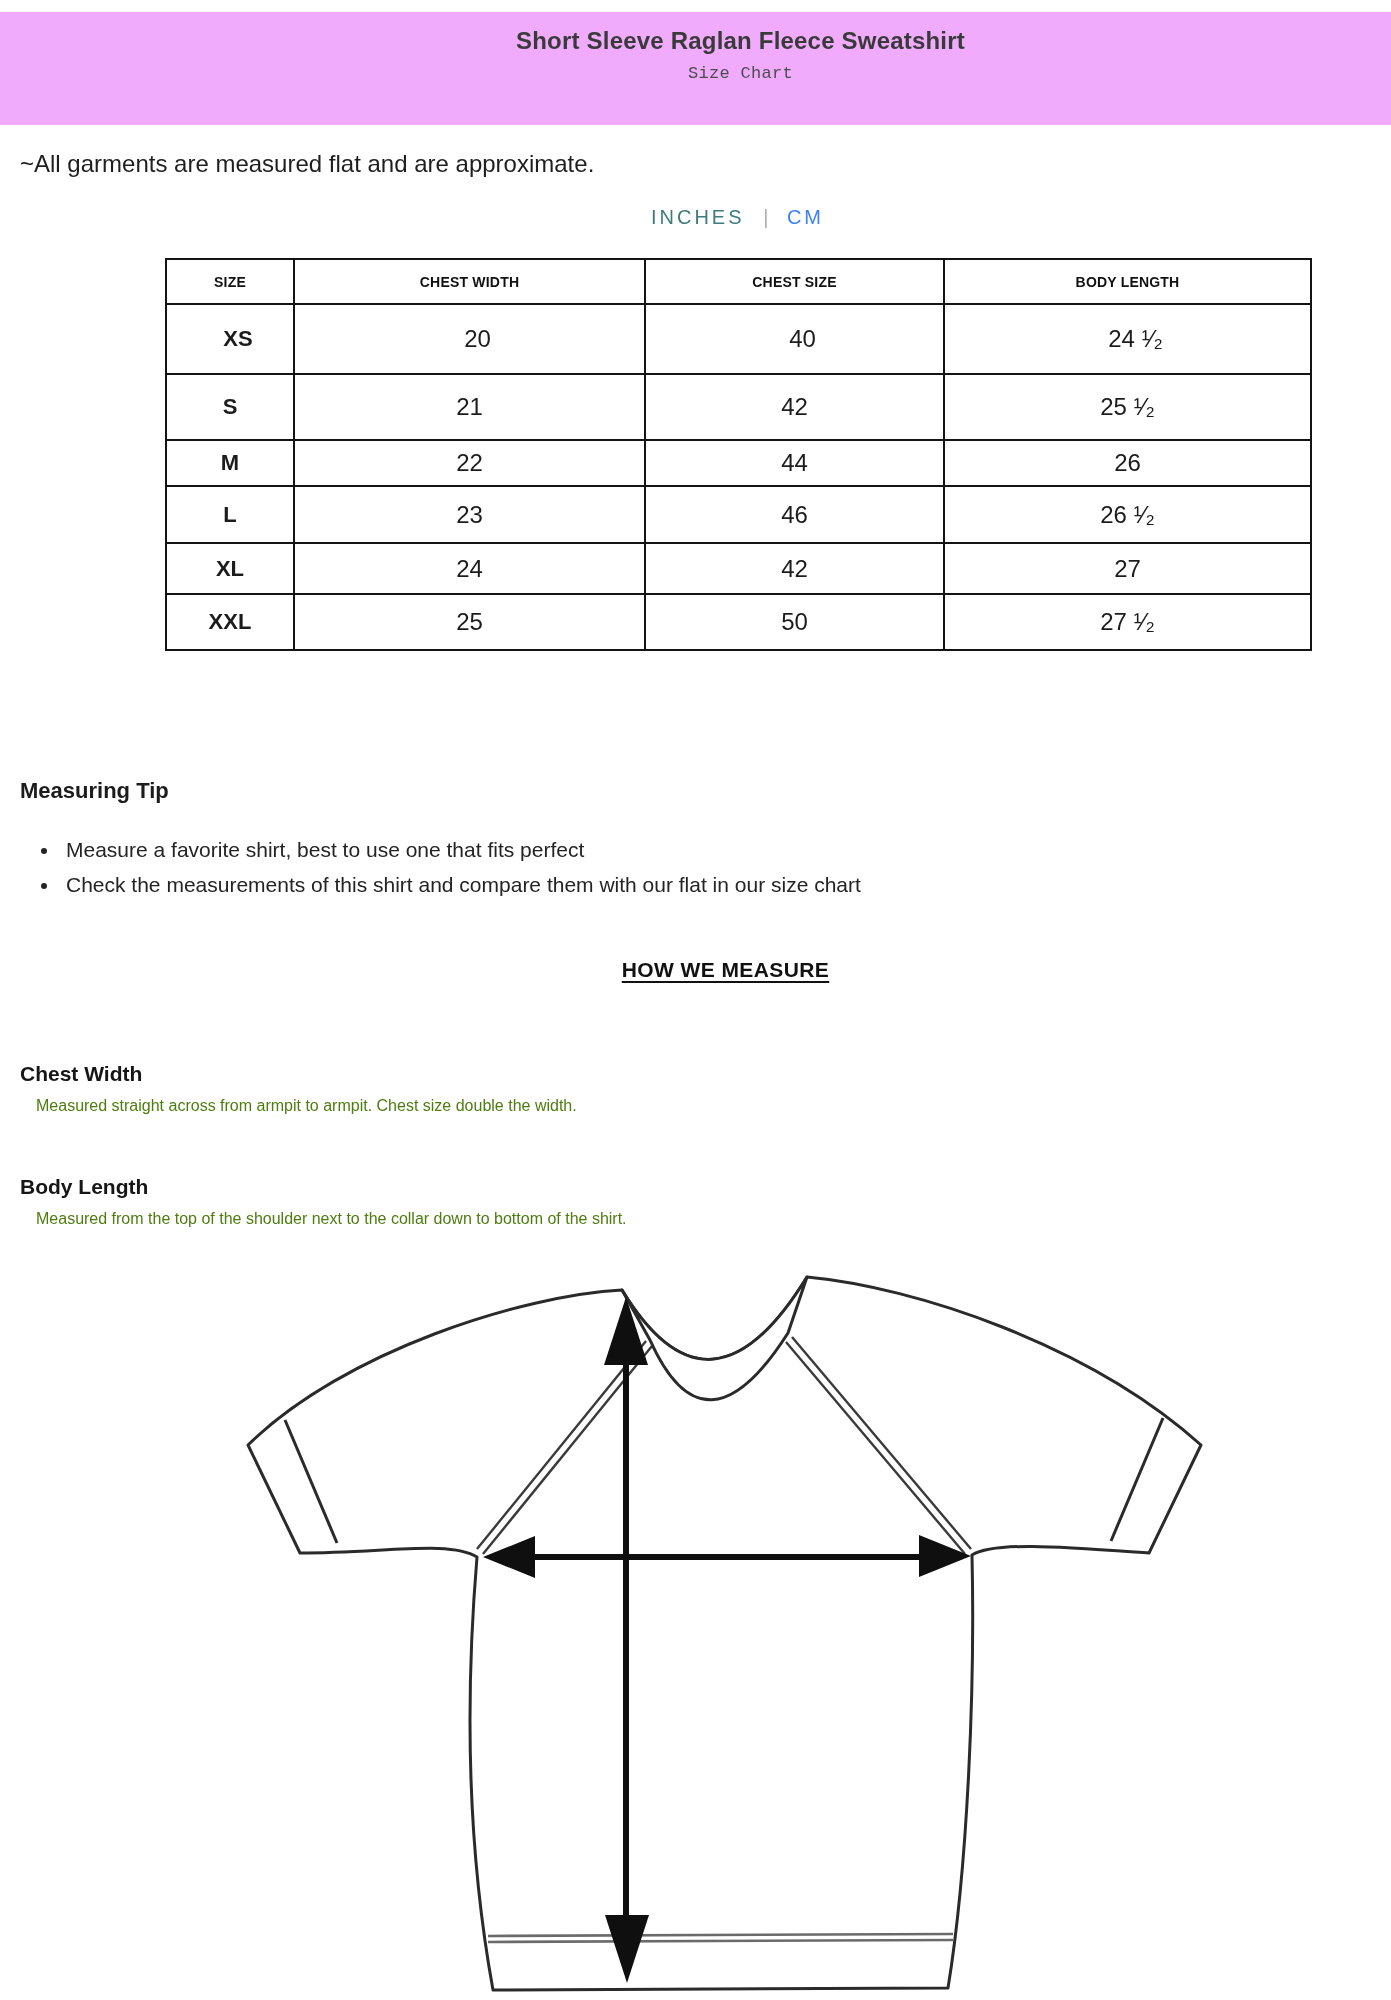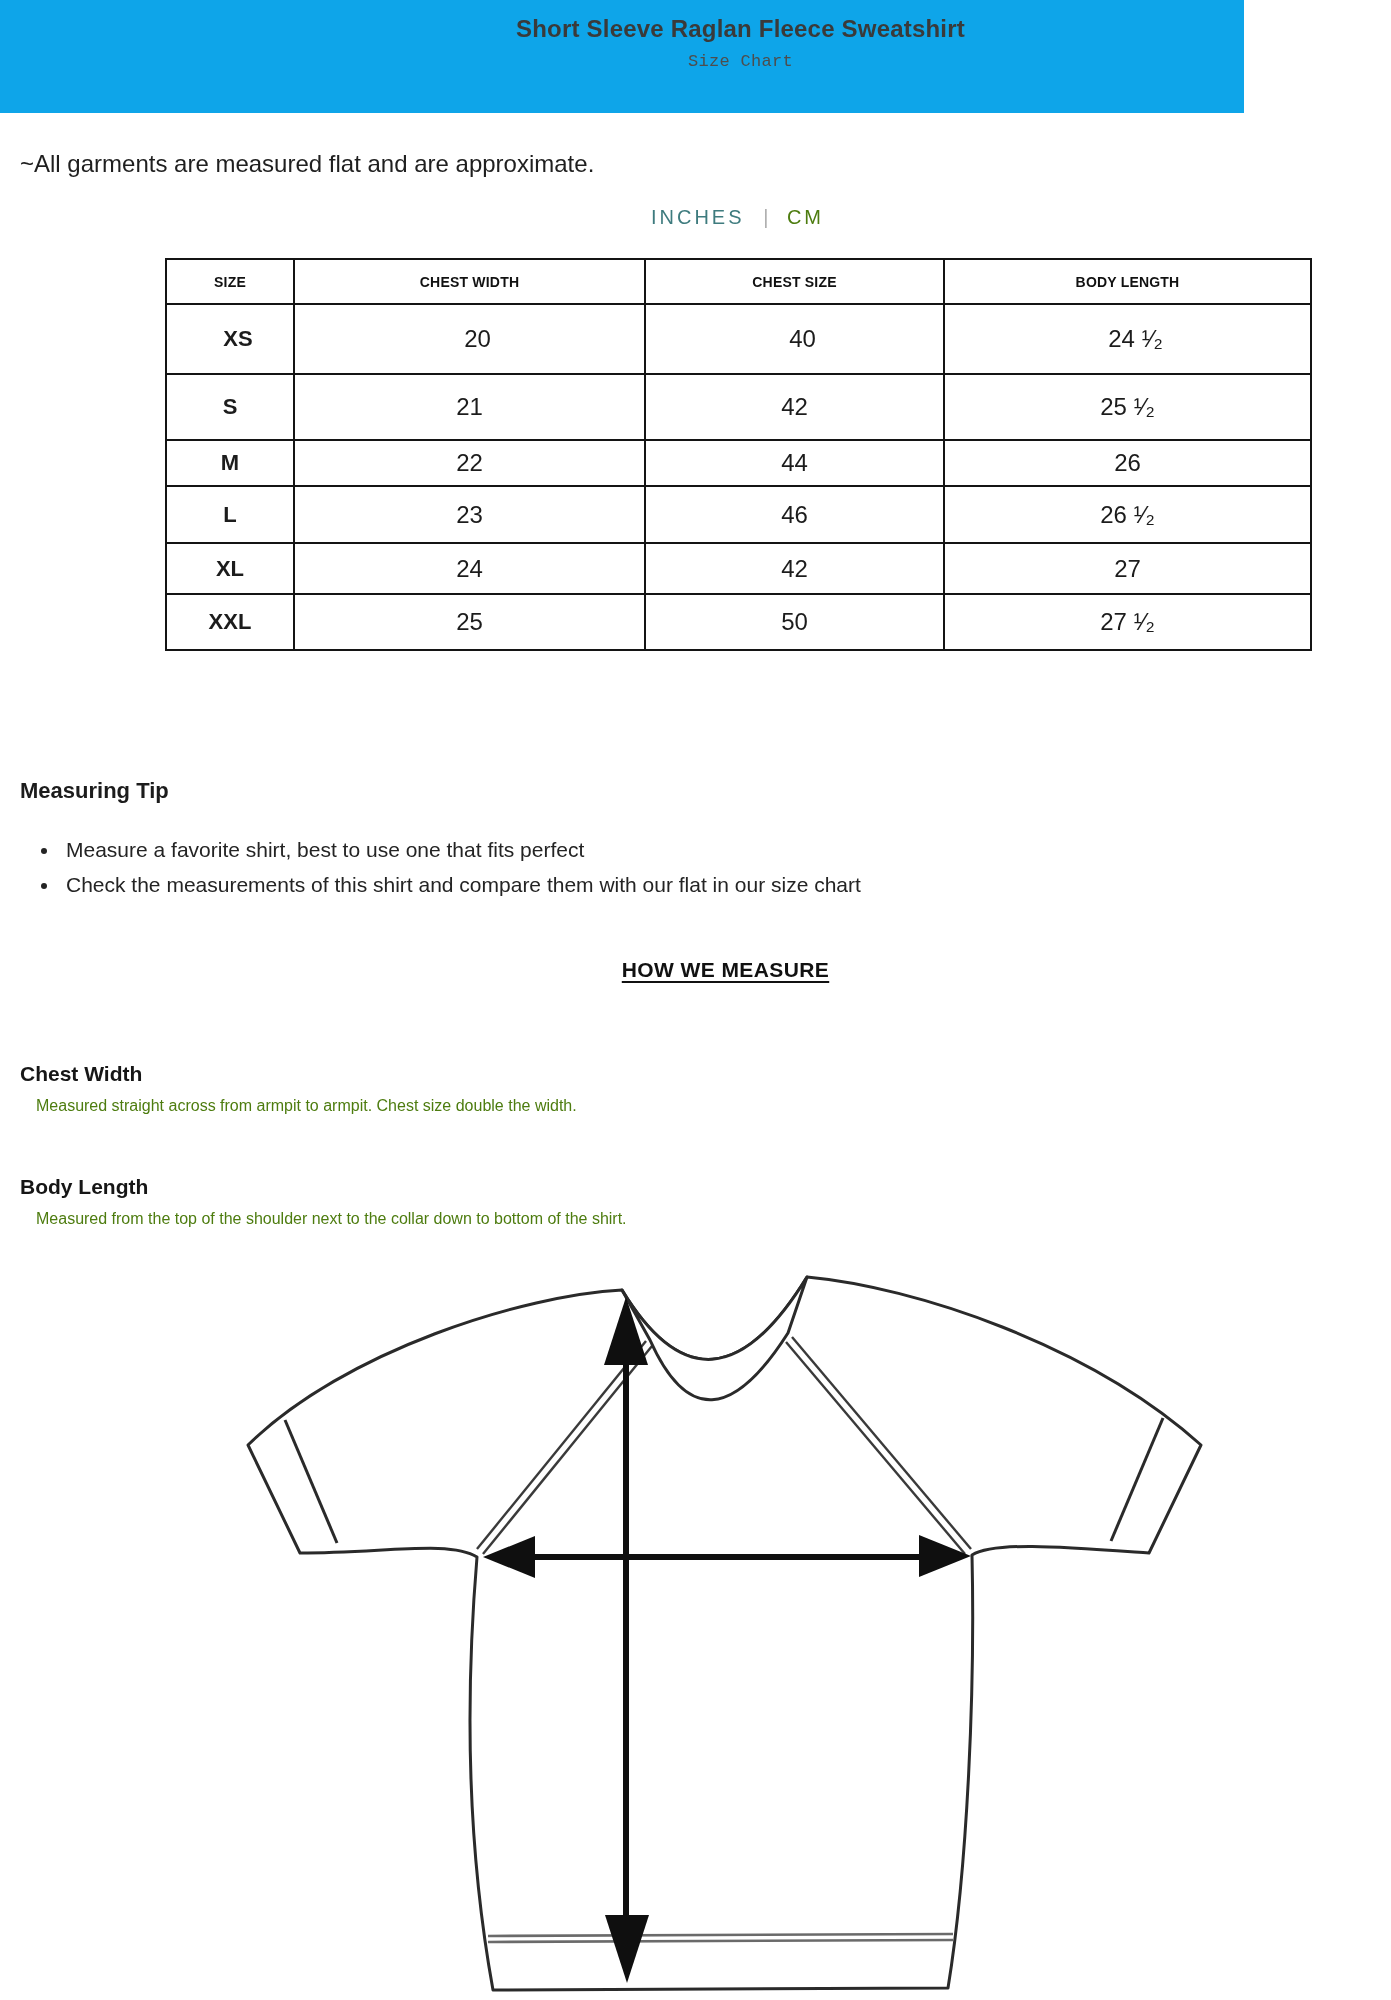--- a/index.html
+++ b/index.html
@@ -1,32 +1,32 @@
 <!DOCTYPE html>
 <html><head>
 <meta charset="utf-8">
 <style>
   * { margin:0; padding:0; box-sizing:border-box; }
   html,body { background:#ffffff; }
   body { font-family:"Liberation Sans","DejaVu Sans",sans-serif; color:#1f1f1f; }
   .page { position:relative; width:1391px; height:2000px; overflow:hidden; background:#fff; }
 
   
-  .header-bar { position:absolute; left:0; top:0; width:1244px; height:113px; background:#0ea5e9; }
+  .header-bar { position:absolute; left:0; top:12px; width:1391px; height:113px; background:#f0abfc; }
   .header-inner { position:absolute; left:90px; top:15px; width:1301px; text-align:center; }
   .page-title { font-size:24px; font-weight:bold; color:#3a3a3a; letter-spacing:.2px; }
   .page-subtitle { margin-top:9px; font-size:17px; color:#4d4d4d; letter-spacing:.3px;font-family:Liberation Mono, monospace; }
 
   .note { position:absolute; left:20px; top:150px; font-size:24px; color:#1f1f1f; }
 
   
   .units { position:absolute; left:165px; top:206px; width:1145px; text-align:center; font-size:20px; letter-spacing:3px; }
   .unit-inches { color:#3E7B7E; cursor:pointer; }
   .unit-sep { color:#aeaeae; margin:0 10px; letter-spacing:0; }
-  .unit-cm { color:#4d7c0f; cursor:pointer; }
+  .unit-cm { color:#3b82f6; cursor:pointer; }
 
   
   .size-table { position:absolute; left:165px; top:258px; width:1145px; border-collapse:collapse; table-layout:fixed; }
   .size-table th, .size-table td { border:2px solid #141414; text-align:center; vertical-align:middle; background:#fff; }
   .size-table th { height:45px; font-size:14px; font-weight:bold; color:#111; letter-spacing:.2px; }
   .size-table td { font-size:24px; color:#1c1c1c; font-weight:400; }
   .size-table td.size-col { font-weight:bold; font-size:22px; }
   col.c-size { width:128px; } col.c-width { width:351px; } col.c-chest { width:299px; } col.c-body { width:367px; }
   tr.r0 td{height:70px;padding-left:16px;} tr.r1 td{height:66px;} tr.r2 td{height:46px;} tr.r3 td{height:57px;} tr.r4 td{height:51px;} tr.r5 td{height:56px;}
 

